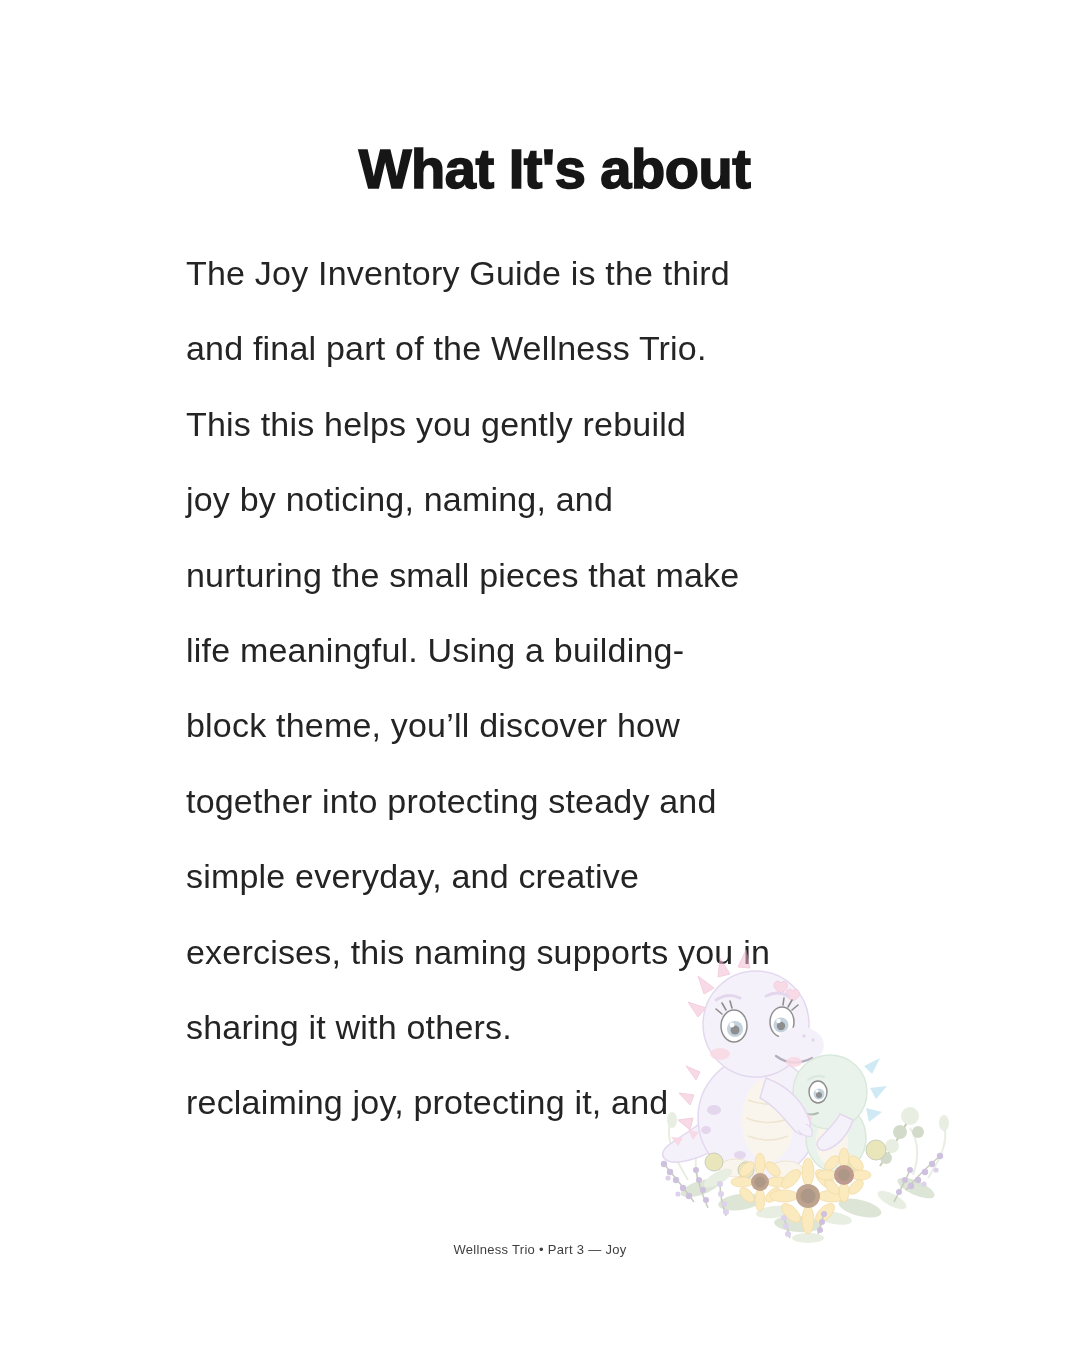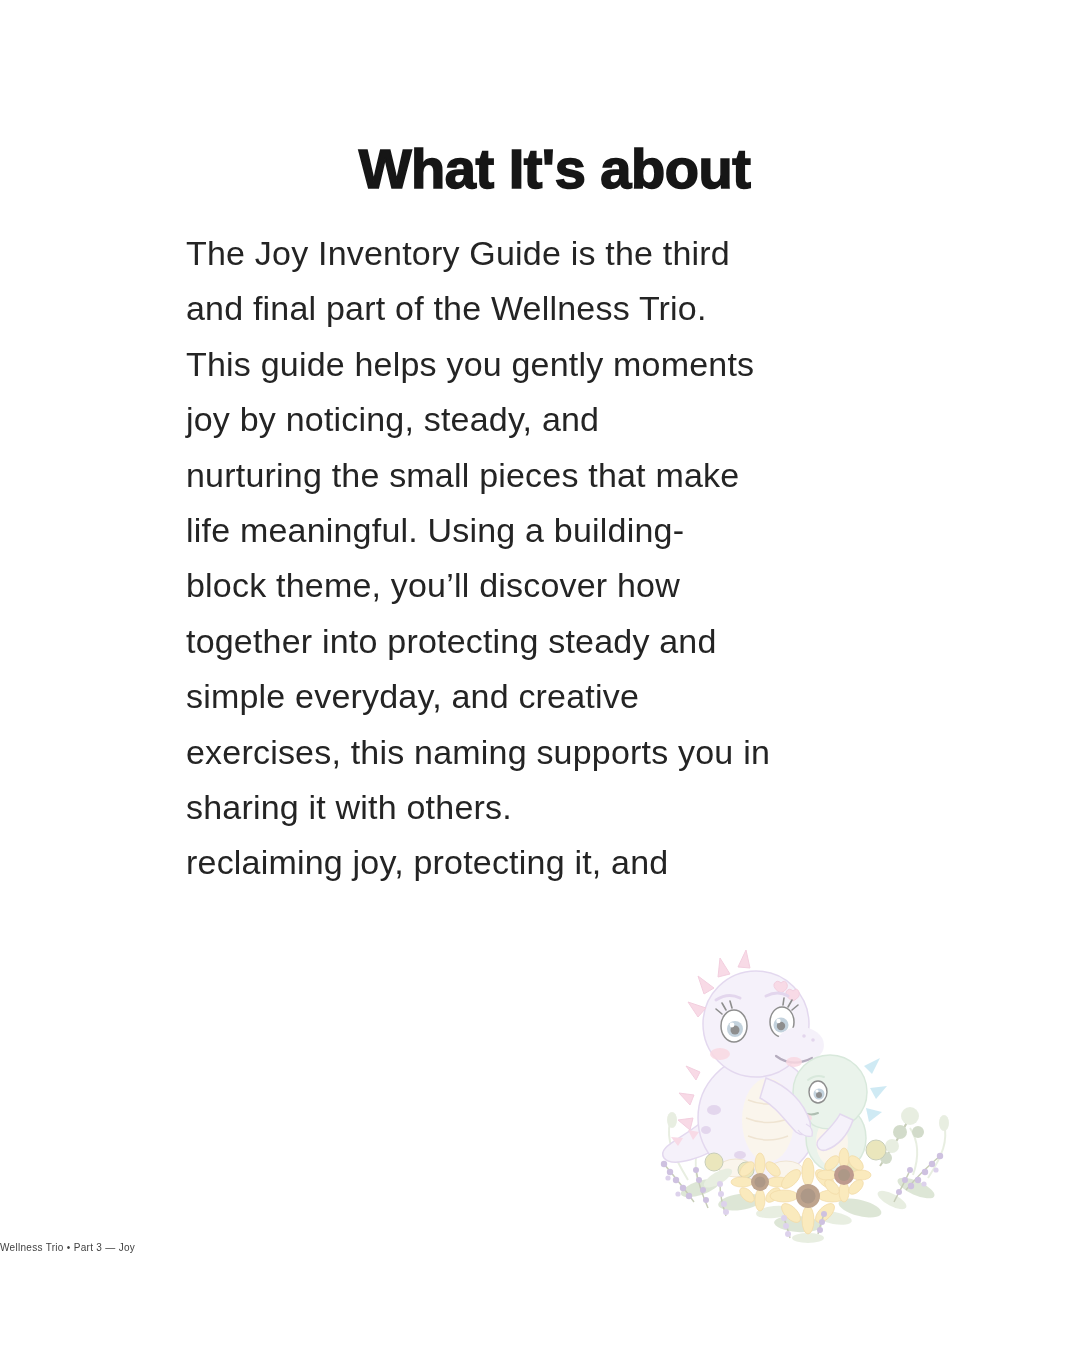--- a/index.html
+++ b/index.html
@@ -15,44 +15,45 @@
     font-family:"Liberation Sans", sans-serif;
     padding-left:29px;
   }
   .body-text {
     position:absolute; left:186px; top:226px; width:740px;
     font-size:34px; font-weight:400; color:var(--body-color);
   }
   .body-text .line {
     height:55.4px; line-height:55.4px; white-space:pre;
     letter-spacing:0.2px;
+    margin-top:20px;
   }
   .illustration {
     position:absolute; left:648px; top:950px; width:322px; height:298px;
     opacity:0.55;
   }
   .illustration svg { width:100%; height:100%; display:block; }
   .footer {
     position:absolute; top:1242px; left:0; right:0;
-    text-align:left; font-size:10px; color:var(--footer-color);
+    text-align:center; font-size:13px; color:var(--footer-color);
     letter-spacing:0.3px;
   }
 </style>
 </head>
 <body>
 
 <div class="page">
 
   <h1 class="title">What It's about</h1>
 
   <div class="body-text">
       <div class="line">The Joy Inventory Guide is the third</div>
       <div class="line">and final part of the Wellness Trio.</div>
-      <div class="line">This guide helps you gently moments</div>
-      <div class="line">joy by noticing, steady, and</div>
+      <div class="line">This this helps you gently rebuild</div>
+      <div class="line">joy by noticing, naming, and</div>
       <div class="line">nurturing the small pieces that make</div>
       <div class="line">life meaningful. Using a building-</div>
       <div class="line">block theme, you’ll discover how</div>
       <div class="line">together into protecting steady and</div>
       <div class="line">simple everyday, and creative</div>
       <div class="line">exercises, this naming supports you in</div>
       <div class="line">sharing it with others.</div>
       <div class="line">reclaiming joy, protecting it, and</div>
     </div>
 

